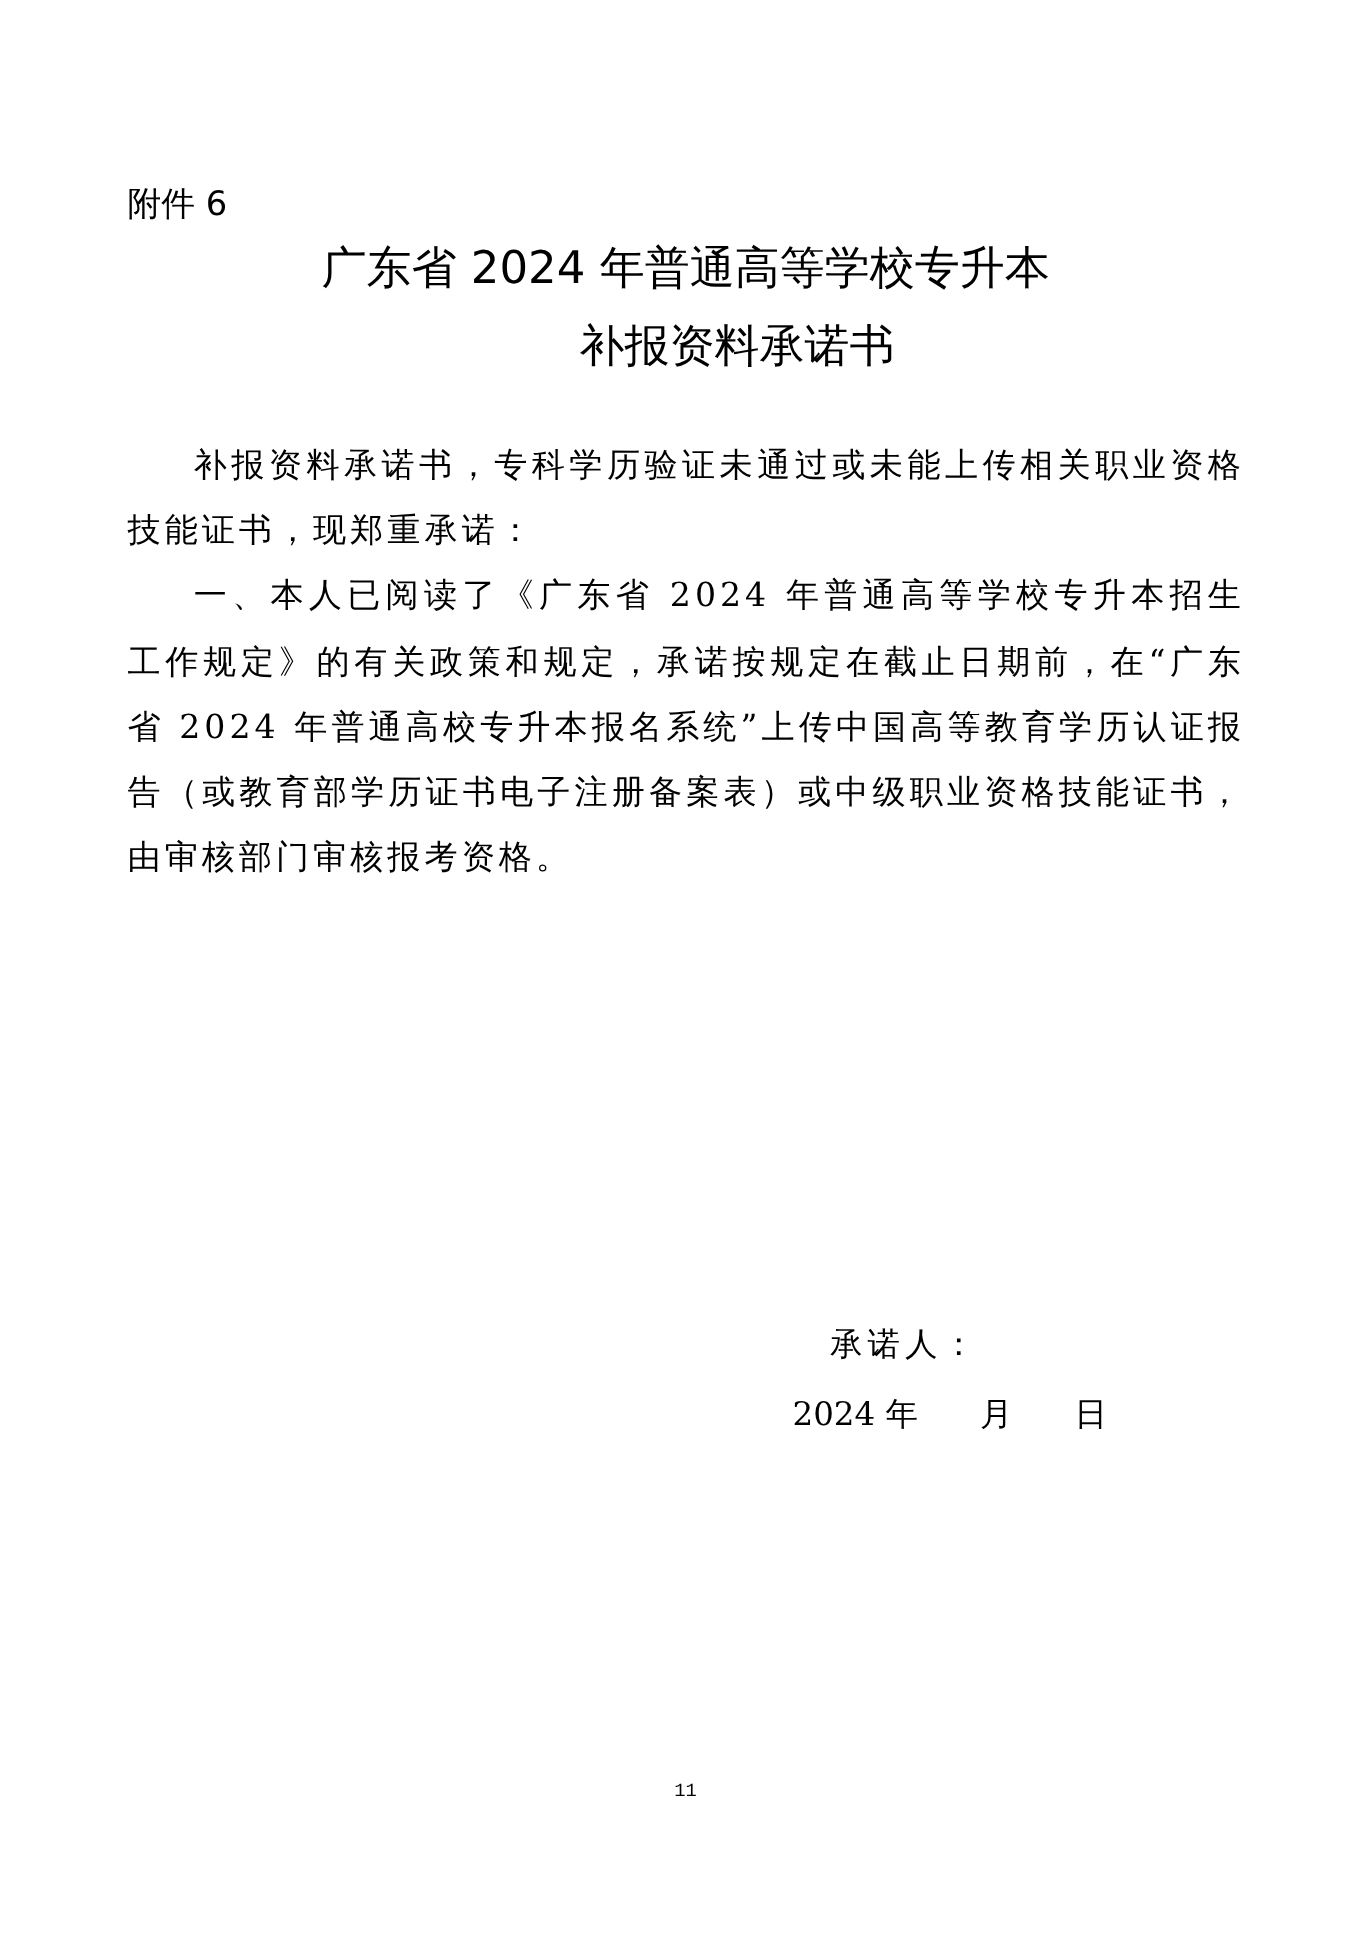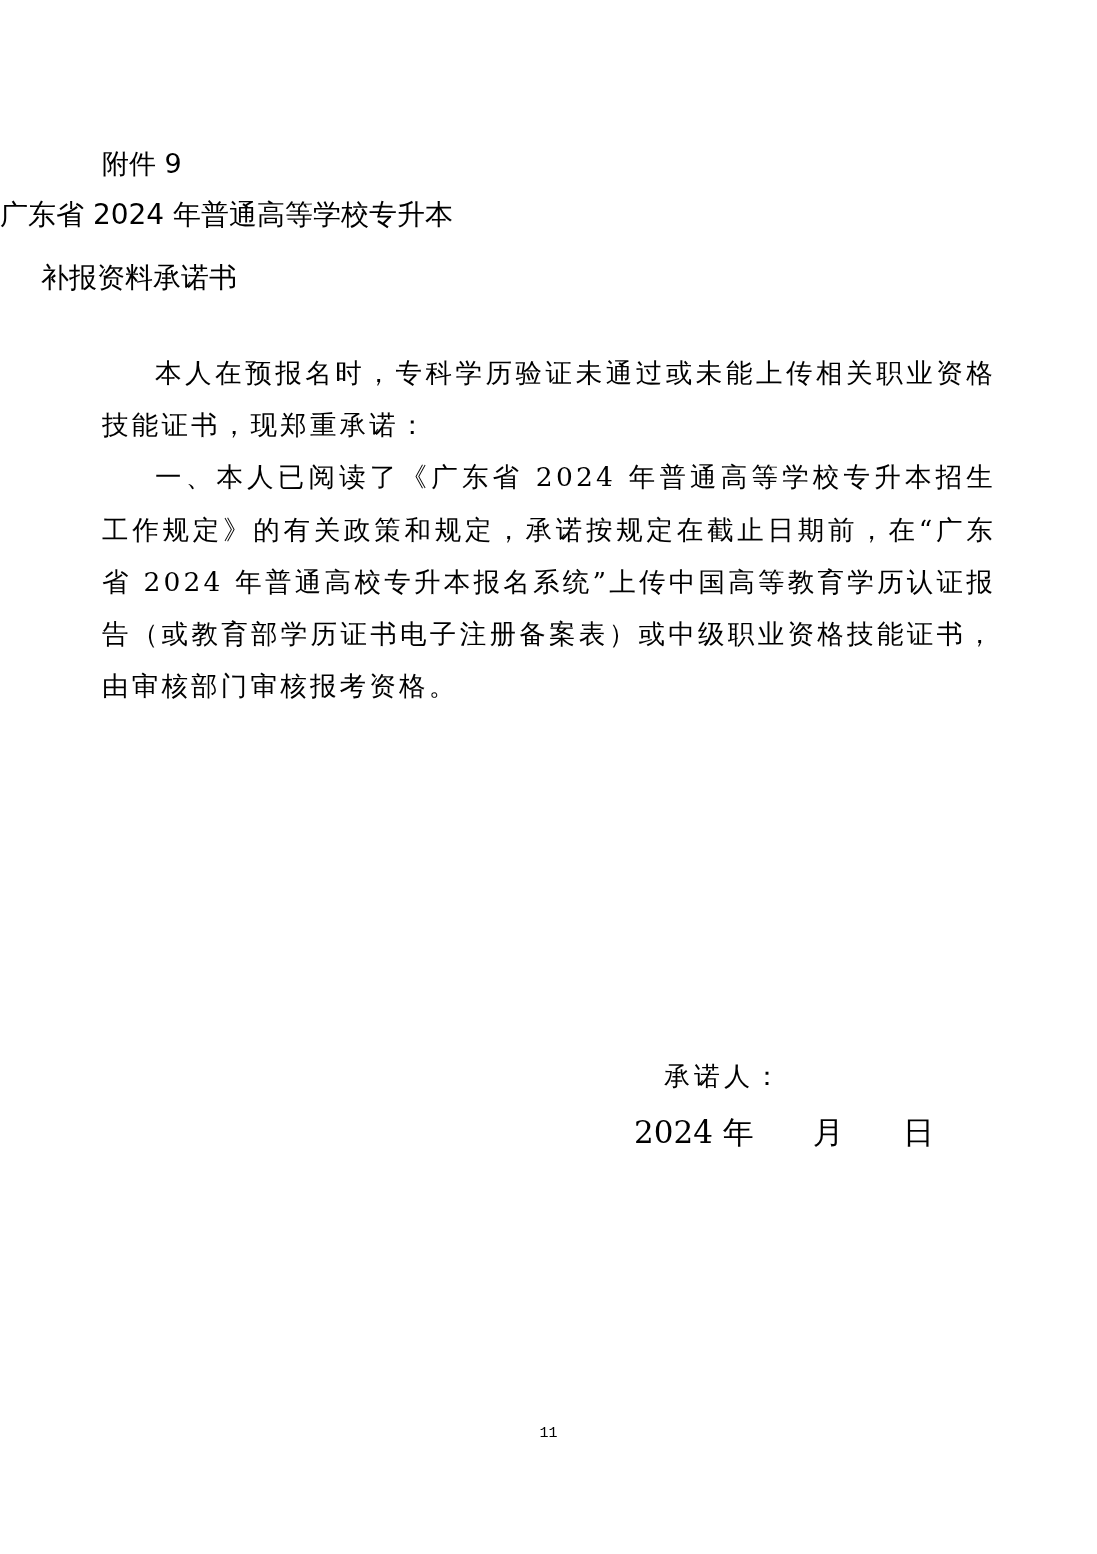--- a/index.html
+++ b/index.html
@@ -1,44 +1,44 @@
 <!DOCTYPE html>
 <html><head>
 <meta charset="utf-8">
 <style>
   html, body { margin: 0; padding: 0; background: #ffffff; }
   body { width: 1097px; height: 1554px; position: relative; overflow: hidden;
          font-family: "DejaVu Serif", "Liberation Serif", serif; color: #000; }
   .page { position: absolute; left: 0; top: 0; width: 1097px; height: 1554px; background: #fff; }
   .attachment { position: absolute; left: 102px; top: 146px; font-size: 27px;
                 font-family: "DejaVu Sans", sans-serif; line-height: 36px; }
-  .title { position: absolute; left: 0; width: 1097px; text-align: left;
-           font-family: "DejaVu Sans", sans-serif; font-size: 28px; line-height: 50px; }
+  .title { position: absolute; left: 0; width: 1097px; text-align: center;
+           font-family: "DejaVu Sans", sans-serif; font-size: 36px; line-height: 50px; }
   .title.l1 { top: 190px; }
   .title.l2 { top: 253px; padding-left: 41px; }
   .body-text { position: absolute; left: 102px; width: 894px; top: 347px;
                font-size: 26.5px; line-height: 52.2px; letter-spacing: 3.2px;
                text-align: justify; text-align-last: left; }
   .body-text p { margin: 0; text-indent: 2em; }
   .signer { position: absolute; left: 664px; top: 1015px; font-size: 26px; letter-spacing: 4px; line-height: 40px; margin-top: 41px; }
-  .date { position: absolute; left: 634px; top: 1112px; font-size: 31px; line-height: 40px; white-space: pre; }
+  .date { position: absolute; left: 634px; top: 1112px; font-size: 26px; line-height: 40px; white-space: pre; }
   .page-num { position: absolute; left: 0; width: 1097px; top: 1425px; text-align: center;
               font-size: 15px; font-family: Liberation Mono, monospace; }
 </style>
 </head>
 <body>
 
 <div class="page">
-  <div class="attachment">附件 9</div>
+  <div class="attachment">附件 6</div>
 
   <div class="title l1">广东省 2024 年普通高等学校专升本</div>
   <div class="title l2">补报资料承诺书</div>
 
   <div class="body-text">
-    <p>本人在预报名时，专科学历验证未通过或未能上传相关职业资格技能证书，现郑重承诺：</p>
+    <p>补报资料承诺书，专科学历验证未通过或未能上传相关职业资格技能证书，现郑重承诺：</p>
     <p>一、本人已阅读了《广东省 2024 年普通高等学校专升本招生工作规定》的有关政策和规定，承诺按规定在截止日期前，在“广东省 2024 年普通高校专升本报名系统”上传中国高等教育学历认证报告（或教育部学历证书电子注册备案表）或中级职业资格技能证书，由审核部门审核报考资格。</p>
   </div>
 
   <div class="signer">承诺人：</div>
   <div class="date">2024 年      月      日</div>
 
   <div class="page-num">11</div>
 </div>
 
 </body></html>

